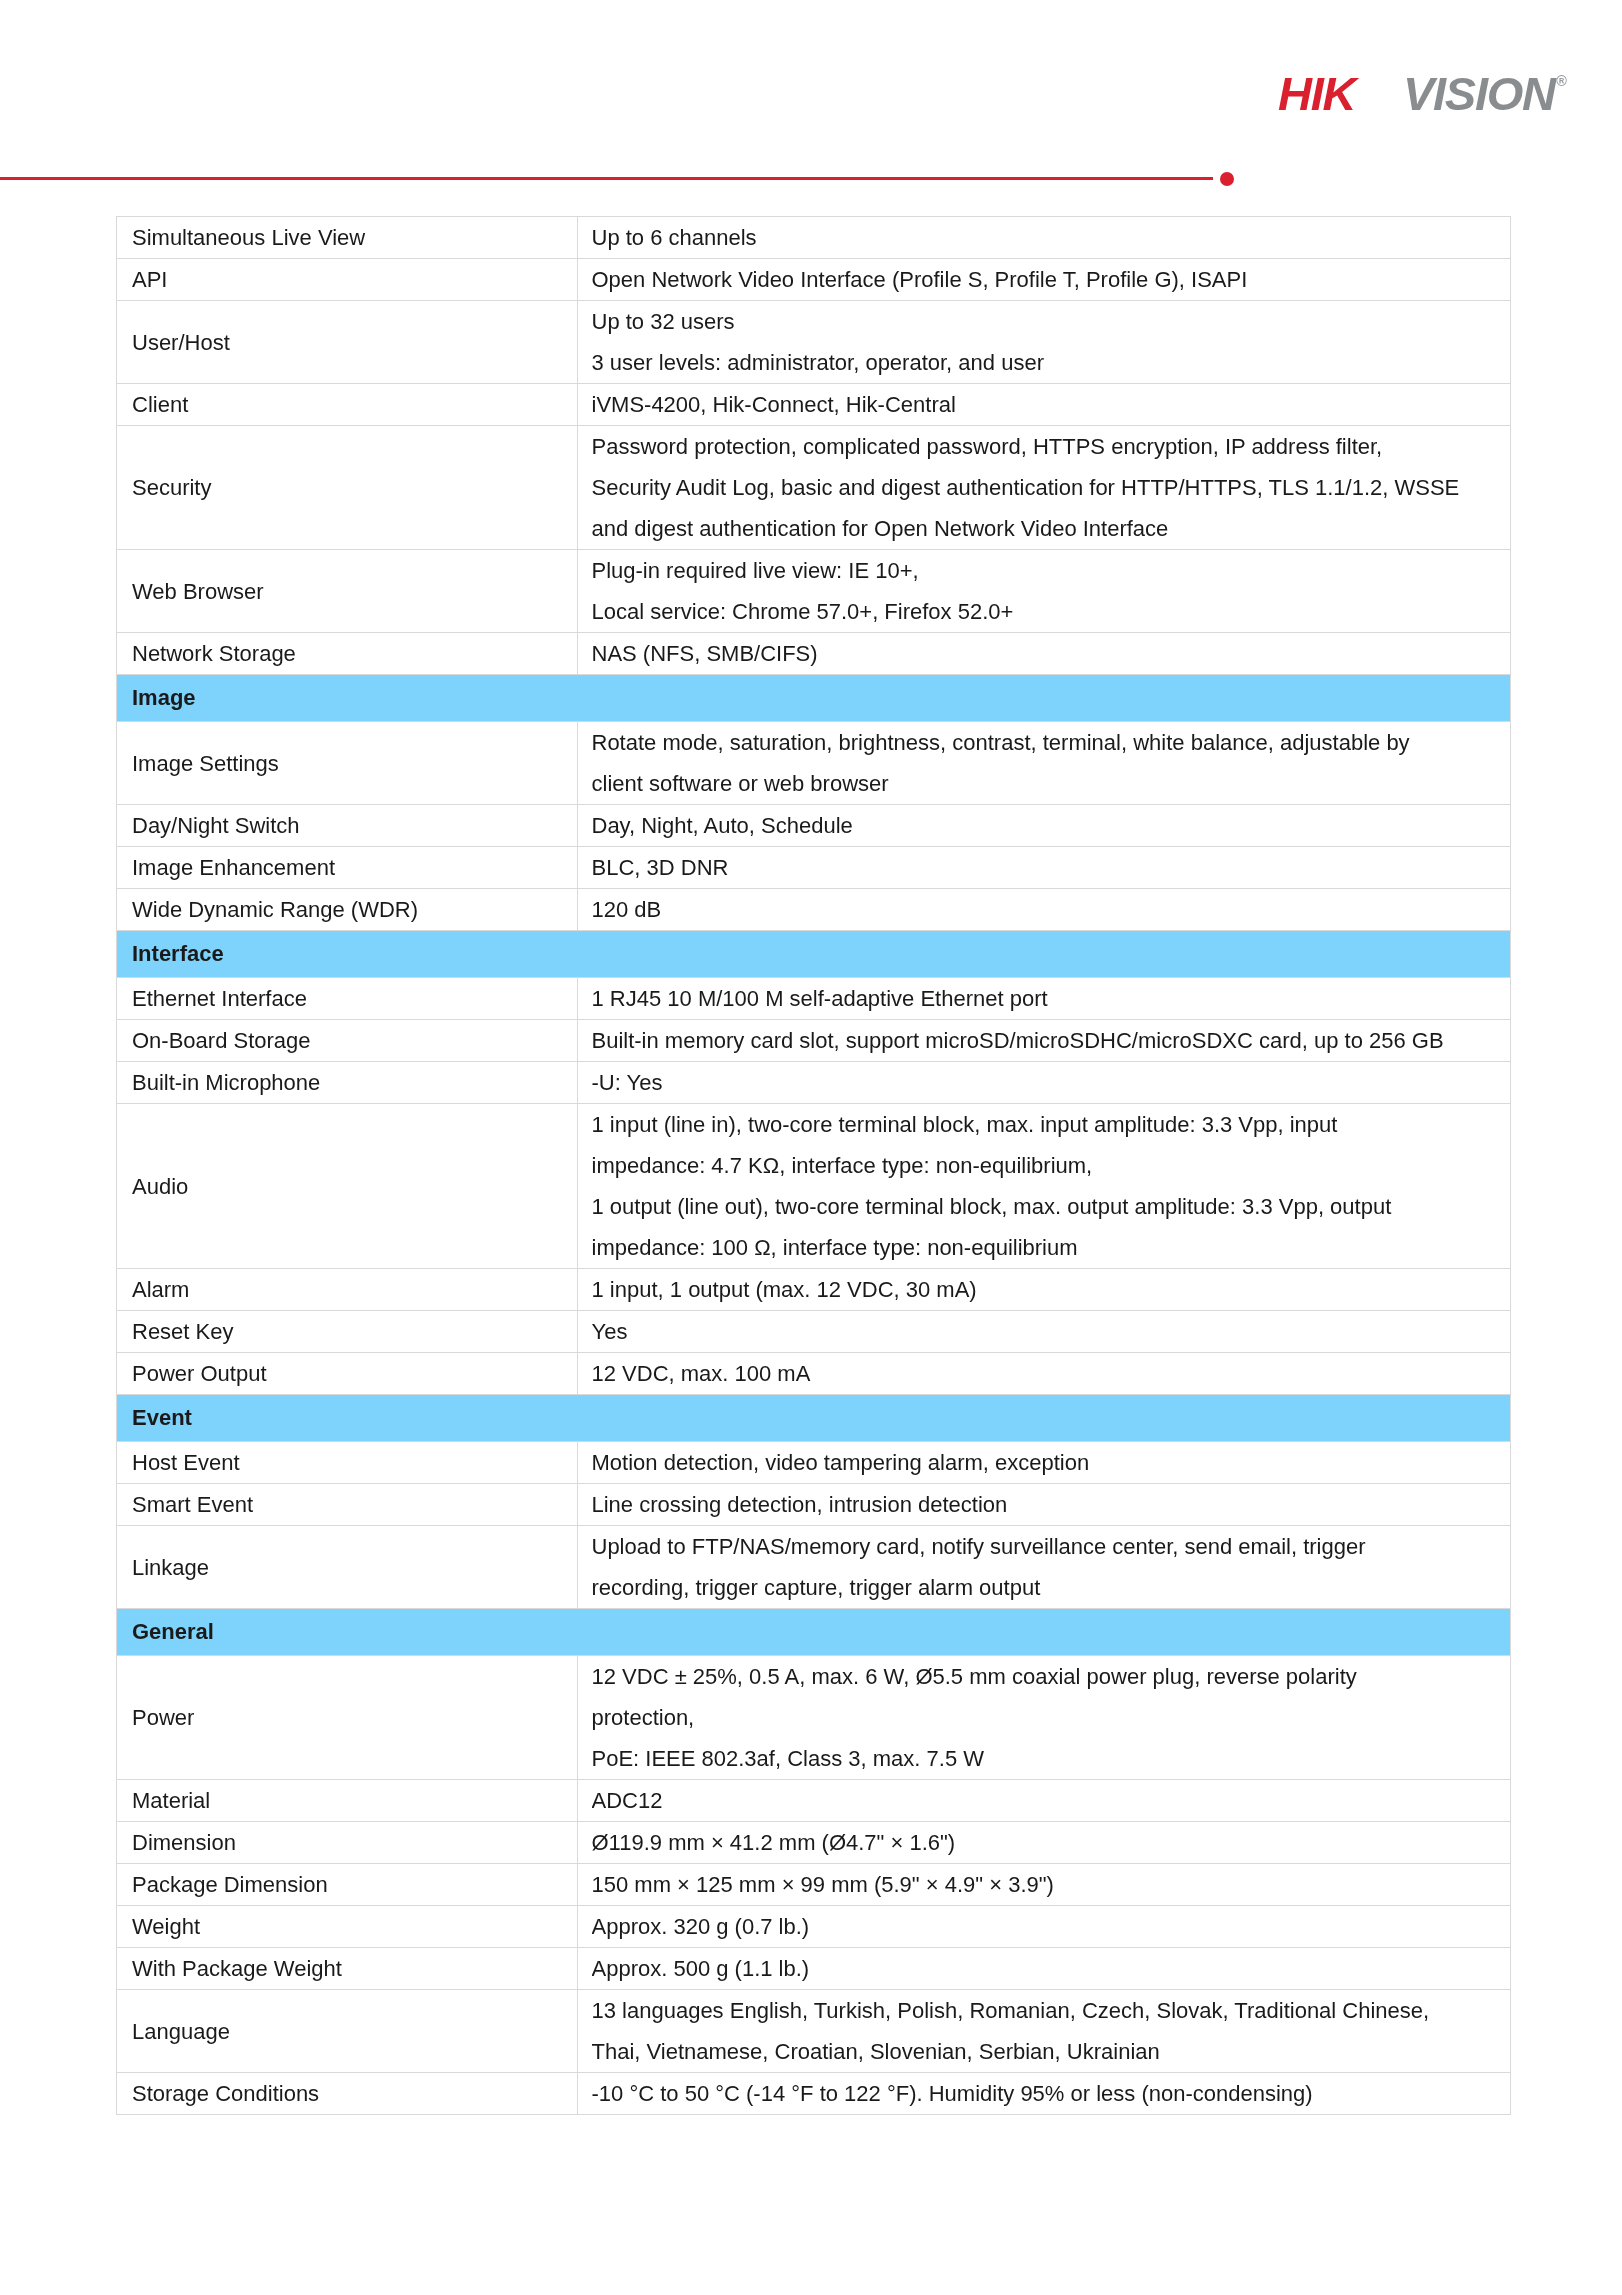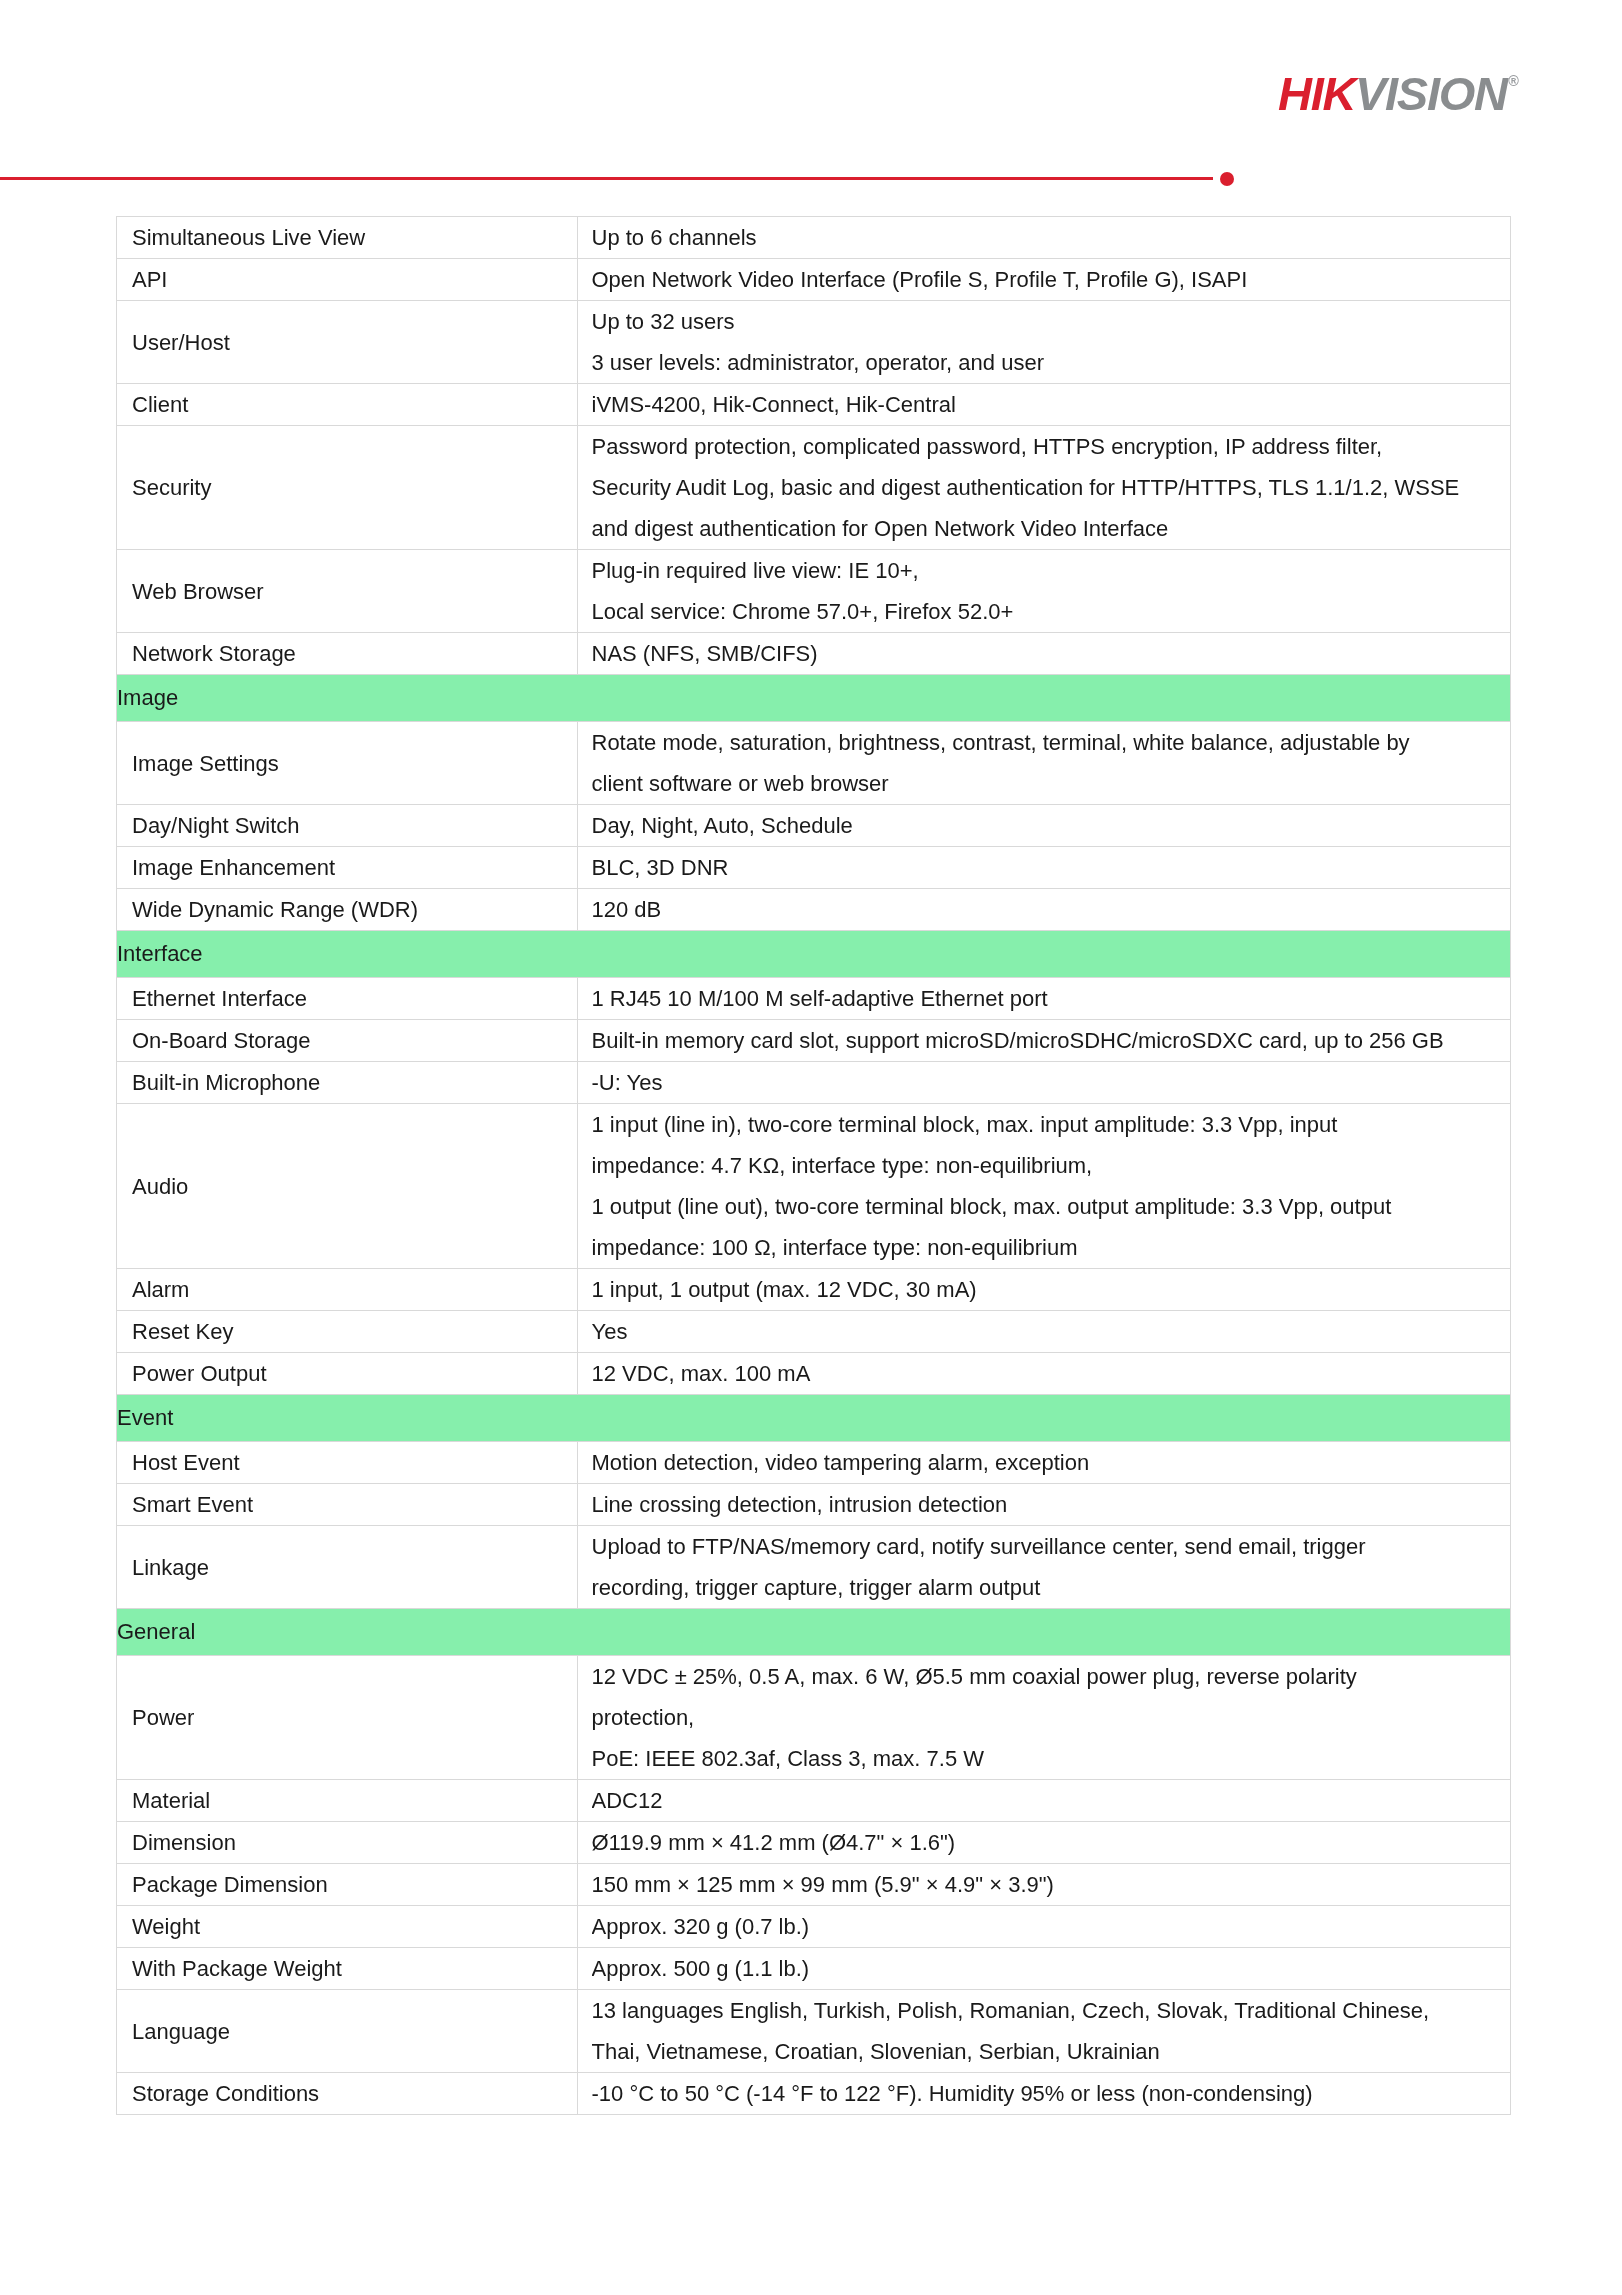--- a/index.html
+++ b/index.html
@@ -9,42 +9,42 @@
     font-family:"Liberation Sans", sans-serif;
     color:#1a1a1a;
   }
   
   .logo {
     position:absolute; left:1278px; top:66px;
     font-style:italic; font-weight:800; font-size:47px;
     letter-spacing:-1.3px; white-space:nowrap;
   }
   .logo .hik    { color:#da1f2e; }
-  .logo .vision { color:#8a8d8f; }
+  .logo .vision { color:#8a8d8f;margin-left:48px; }
   .logo .reg    { color:#9a9da0; font-size:14.4px; font-style:normal;
                   vertical-align:24px; letter-spacing:0; margin-left:1.7px; }
   
   .rule-wrap { position:absolute; left:0; top:171px; width:1251px; height:17px; }
   .rule-line { position:absolute; left:0; top:6px; width:1213px; height:3.4px; background:#da1f2e; }
   .rule-dot  { position:absolute; left:1220px; top:0.8px; width:14.4px; height:14.4px;
                border-radius:50%; background:#da1f2e; }
   
   .spec-table {
     position:absolute; left:116px; top:216px; width:1395px;
     border-collapse:collapse; table-layout:fixed;
     font-size:22px; color:#1a1a1a;
   }
   .spec-table td { border:0.8px solid #d9d9d9; vertical-align:middle; }
   .label-cell {
     width:461px; padding-left:15px; line-height:41px; white-space:nowrap;
   }
   .value-cell { padding-left:13.5px; padding-right:6.8px; }
   .value-line { line-height:41px; white-space:nowrap; overflow:hidden; }
   .section-cell {
-    background:#86efac; font-weight:normal; line-height:46px;
+    background:#7dd3fc; font-weight:bold; padding-left:15px; line-height:46px;
     border-left-color:#e8e8e8; border-right-color:#e8e8e8; white-space:nowrap;
   }
 </style>
 </head>
 <body>
 
 <div class="logo">
   <span class="hik">HIK</span><span class="vision">VISION</span><span class="reg">®</span>
 </div>
 

